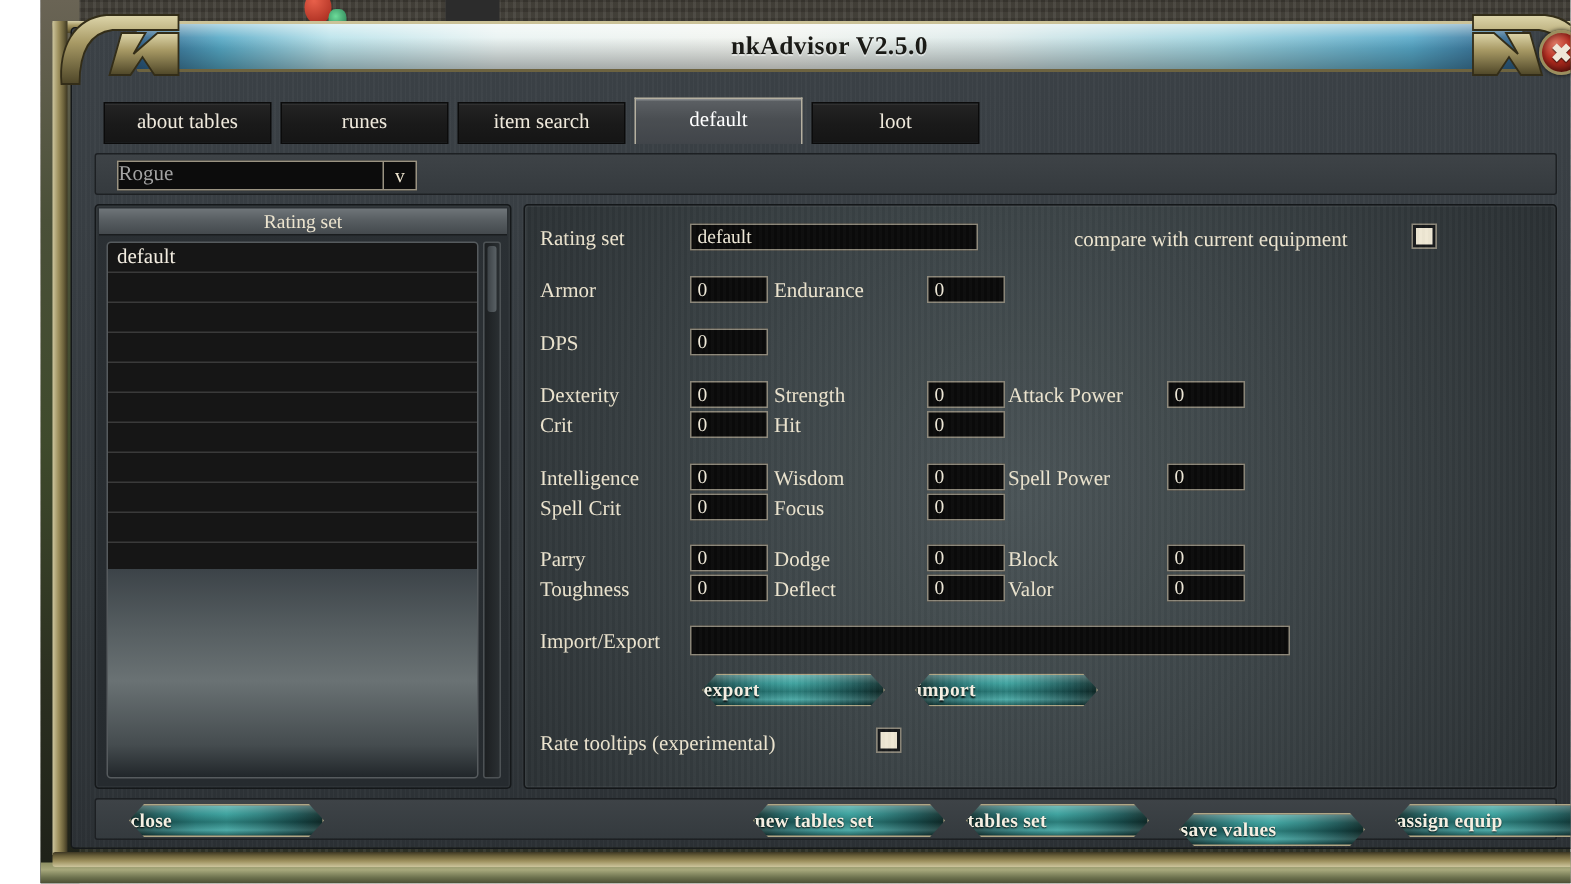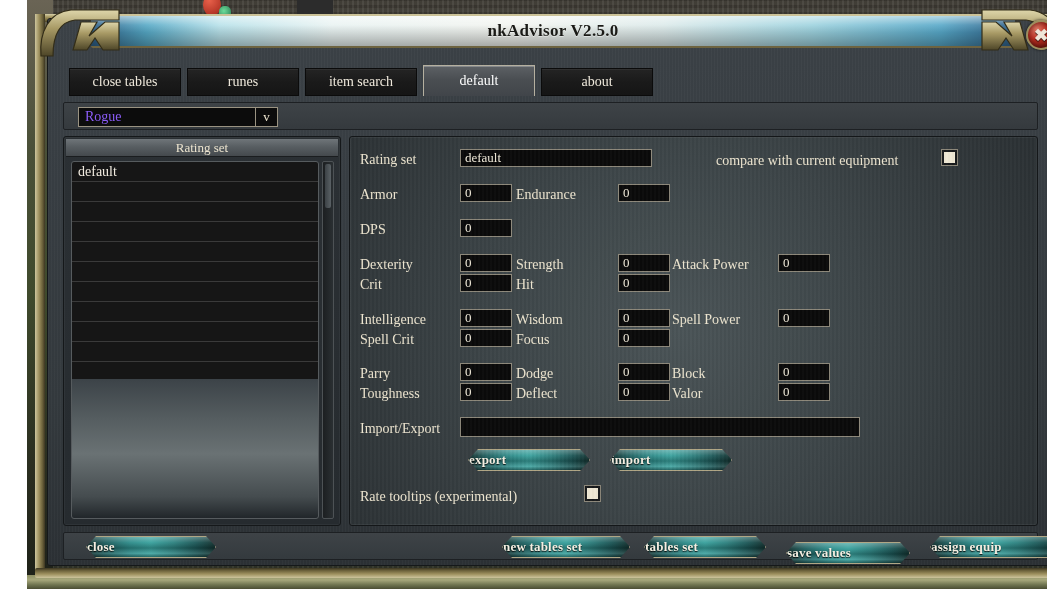--- a/index.html
+++ b/index.html
@@ -190,22 +190,22 @@
   }
   .dropdown {
     position: absolute; left: 14px; top: 4px;
     width: 200px; height: 20px;
     background: #0c0c0c;
     border: 1px solid #9a9382;
     display: flex; align-items: center;
     cursor: pointer;
   }
   .dropdown .dd-value {
-    flex: 1; padding-left: 6px;
-    color: #8b5cf6; font-size: 14px; line-height: 1;
+    flex: 1; 
+    color: #a3a3a3; font-size: 14px; line-height: 1;
   }
   .dropdown .dd-arrow {
     width: 22px; height: 100%;
     border-left: 1px solid #9a9382;
     display: flex; align-items: center; justify-content: center;
     color: #efe6d0; font-size: 13px;
   }
 
   
   .left-panel {
@@ -374,33 +374,33 @@
     </svg>
 
     <div class="close-btn">
       <span>✖</span>
     </div>
 
     <div id="content">
 
       <div class="tabs">
         <div class="tab">
-            <span>close tables</span>
+            <span>about tables</span>
           </div>
         <div class="tab">
             <span>runes</span>
           </div>
         <div class="tab">
             <span>item search</span>
           </div>
         <div class="tab active">
             <span>default</span>
           </div>
         <div class="tab">
-            <span>about</span>
+            <span>loot</span>
           </div>
       </div>
 
       <div class="class-bar">
         <div class="dropdown">
           <div class="dd-value">Rogue</div>
           <div class="dd-arrow">v</div>
         </div>
       </div>
 

